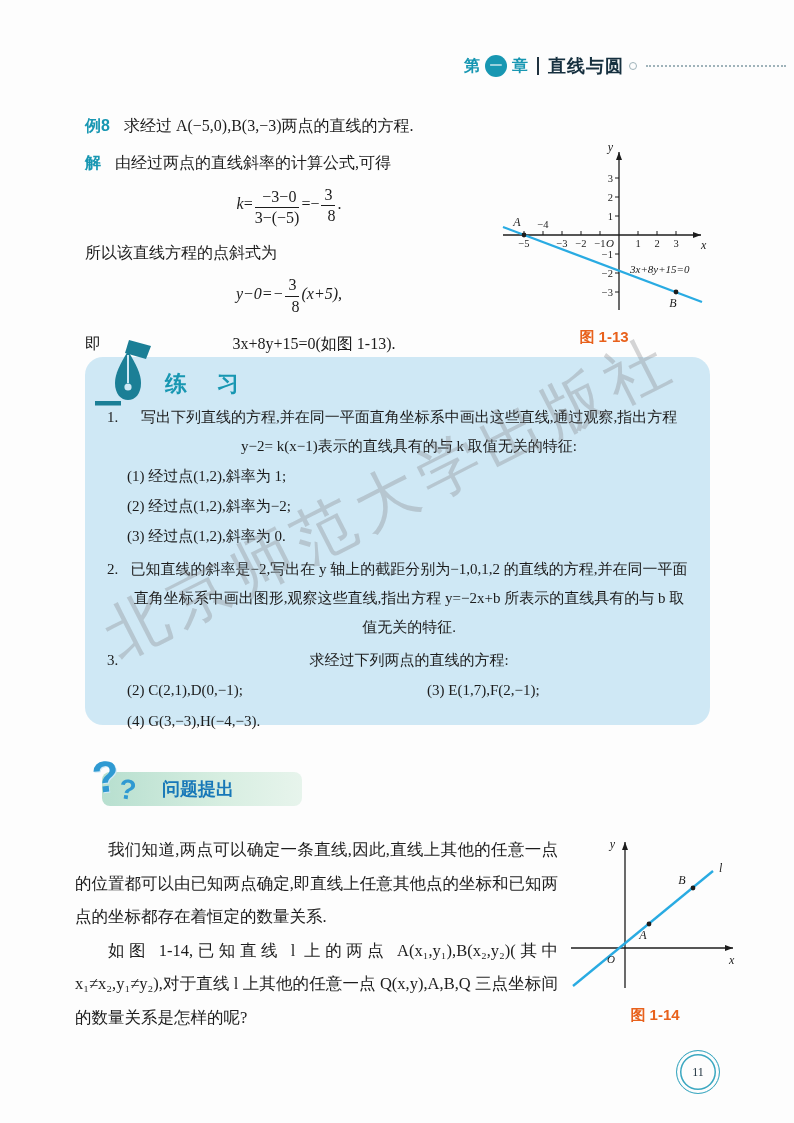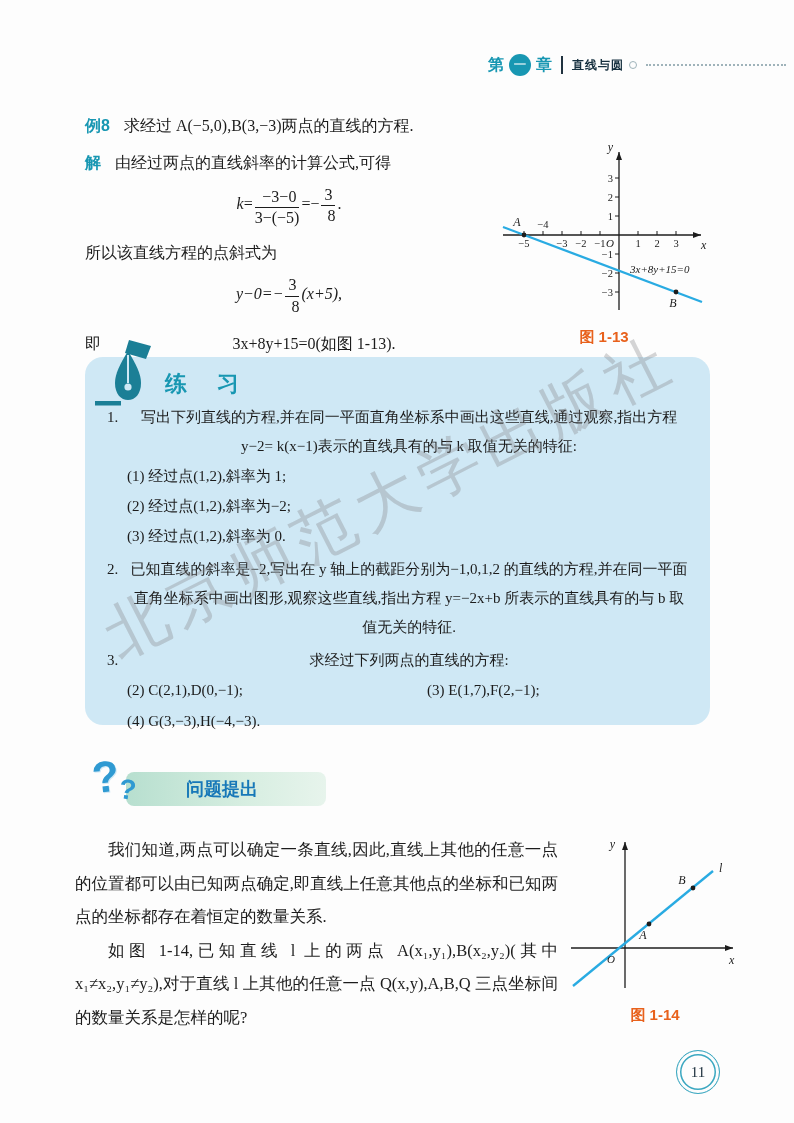--- a/index.html
+++ b/index.html
@@ -7,21 +7,21 @@
     position:relative; width:794px; height:1123px; margin:0 auto;
     background:#fdfdfd; overflow:hidden;
     font-family:"Liberation Serif", serif; color:#1c1c1c;
   }
   
   .header { position:absolute; top:54px; right:8px; display:flex; align-items:center; gap:5px; }
   .hdr-teal { color:#1897b2; font-weight:bold; font-size:16px; font-family:"Liberation Sans",sans-serif; }
   .hdr-circle { width:22px; height:22px; border-radius:50%; background:#1897b2; color:#fff;
     font-size:13px; line-height:22px; text-align:center; font-family:"Liberation Sans",sans-serif; }
   .hdr-sep { width:2px; height:18px; background:#20323f; margin:0 4px; }
-  .hdr-title { color:#16303f; font-weight:bold; font-size:12px; font-family:"Liberation Sans",sans-serif; letter-spacing:1px; }
+  .hdr-title { color:#16303f; font-weight:bold; font-size:18px; font-family:"Liberation Sans",sans-serif; letter-spacing:1px; }
   .hdr-rule { width:140px; border-top:2px dotted #9fb3ba; margin-left:4px; }
   .hdr-dot { width:6px; height:6px; border:1.5px solid #9fb3ba; border-radius:50%; }
   
   .example { position:absolute; left:85px; top:112px; width:428px; font-size:16px; line-height:27px; }
   .ex-label { color:#1897b2; font-weight:bold; font-family:"Liberation Sans",sans-serif; margin-right:14px; }
   .ex-row { margin-bottom:10px; }
   .math { font-family:"Liberation Serif",serif; }
   .mi { font-style:italic; }
   .eq-center { text-align:center; margin:10px 0 12px -20px; }
   .frac { display:inline-block; vertical-align:-0.9em; text-align:right; line-height:1.15; padding:0 2px; }
@@ -54,36 +54,36 @@
   .q-grid div { line-height:31px; }
   
   .watermark { position:absolute; left:50px; top:455px; width:680px; text-align:center;
     font-size:62px; letter-spacing:8px; color:rgba(130,130,135,0.33); white-space:nowrap;
     transform:rotate(-27deg); transform-origin:center; font-family:"Liberation Sans",sans-serif;
     pointer-events:none; z-index:5; }
   
   .section2 { position:absolute; left:110px; top:712px; color:#1778b8; font-weight:bold;
     font-size:19px; font-family:"Liberation Sans",sans-serif; letter-spacing:1px; }
   .problem-badge { position:absolute; left:92px; top:758px; }
-  .badge-pill { position:absolute; left:34px; top:14px; width:110px; height:24px;
+  .badge-pill { position:absolute; left:10px; top:14px; width:110px; height:24px;
     background:linear-gradient(90deg,#b7dfcf 0%, #d7eee1 60%, #e7f4ec 100%);
     border-radius:8px; color:#1778b8; font-weight:bold; font-size:18px;
     font-family:"Liberation Sans",sans-serif; padding:5px 30px 5px 60px; line-height:24px; }
   .qmarks { position:relative; z-index:2; width:60px; height:60px; }
   .qmark-big { position:absolute; left:0; top:-6px; font-size:44px; font-weight:bold; color:#2f9ad2;
     font-family:"Liberation Sans",sans-serif; transform:rotate(-6deg); text-shadow:1px 1px 0 #cfe8f5; }
   .qmark-small { position:absolute; left:27px; top:16px; font-size:28px; font-weight:bold; color:#2f9ad2;
     font-family:"Liberation Sans",sans-serif; transform:rotate(8deg); }
   
   .bodytext { position:absolute; left:75px; top:833px; width:483px; font-size:16.5px; line-height:33.5px; text-align:justify; }
   .bodytext p { margin:0; text-indent:2em; }
   
   .pagenum { position:absolute; left:676px; top:1050px; width:42px; height:42px; border-radius:50%;
     border:1.5px solid #3aa7c0; box-shadow: inset 0 0 0 3px #fdfdfd, inset 0 0 0 4.5px #3aa7c0;
-    text-align:center; line-height:42px; font-size:15px; color:#20323f; }
+    text-align:center; line-height:42px; font-size:12px; color:#20323f; }
 </style>
 </head>
 <body>
 
 <div class="page">
 
   <div class="header">
     <span class="hdr-teal">第</span>
     <span class="hdr-circle">一</span>
     <span class="hdr-teal">章</span>

